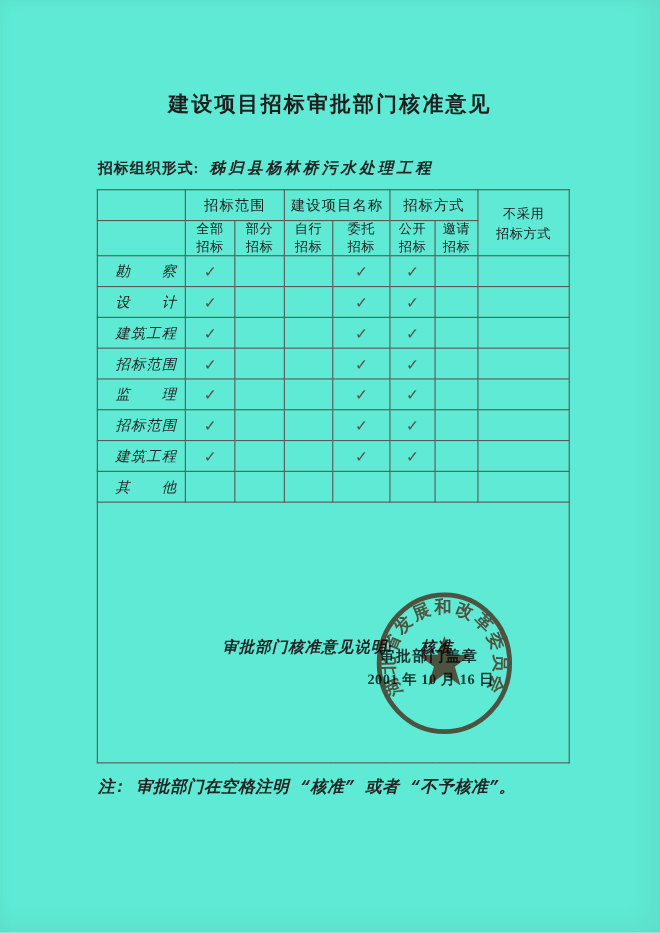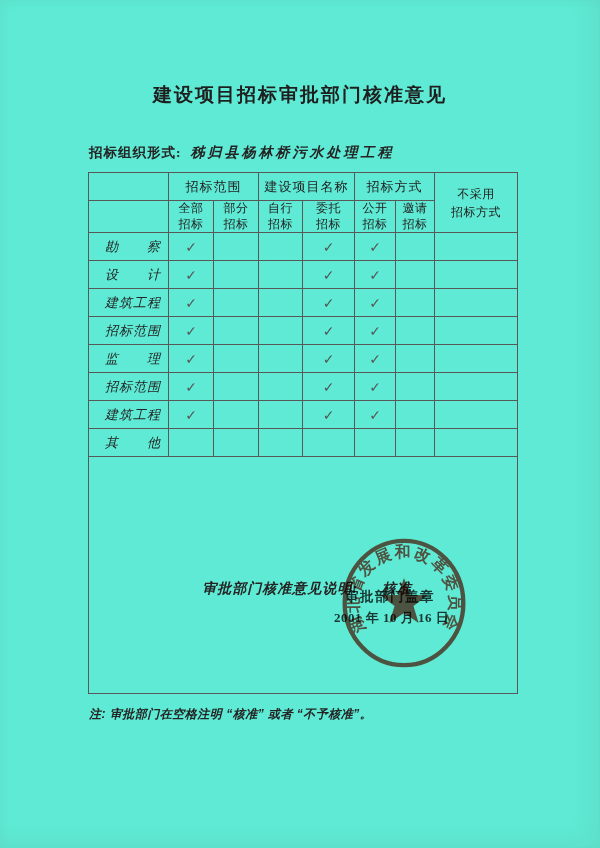--- a/index.html
+++ b/index.html
@@ -83,22 +83,22 @@
   }
   .stamp-date {
     position:absolute; left:245px; top:152px;
     font-family:"Liberation Serif", serif;
     font-size:13px; font-weight:600; letter-spacing:0.5px;
     color:#3d3d3d; white-space:nowrap;
     mix-blend-mode:multiply;
   }
   .footnote {
     position:absolute; top:706px; left:89px;
-    font-family:Liberation Sans, sans-serif;
-    font-size:12px; font-weight:600; letter-spacing:0.5px;
+    font-family:Liberation Mono, monospace;
+    font-size:15px; font-weight:600; letter-spacing:0.5px;
     font-style:italic; color:#242424;
   }
   .seal-arc-text {
     font-family:"Liberation Sans", sans-serif;
     font-size:16.5px; font-weight:700; letter-spacing:2.5px;
   }
 </style>
 </head>
 <body>
 

